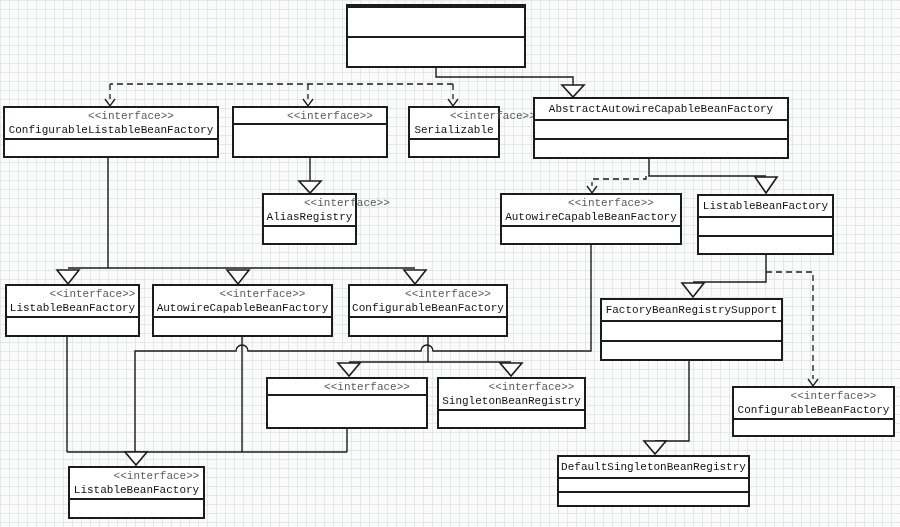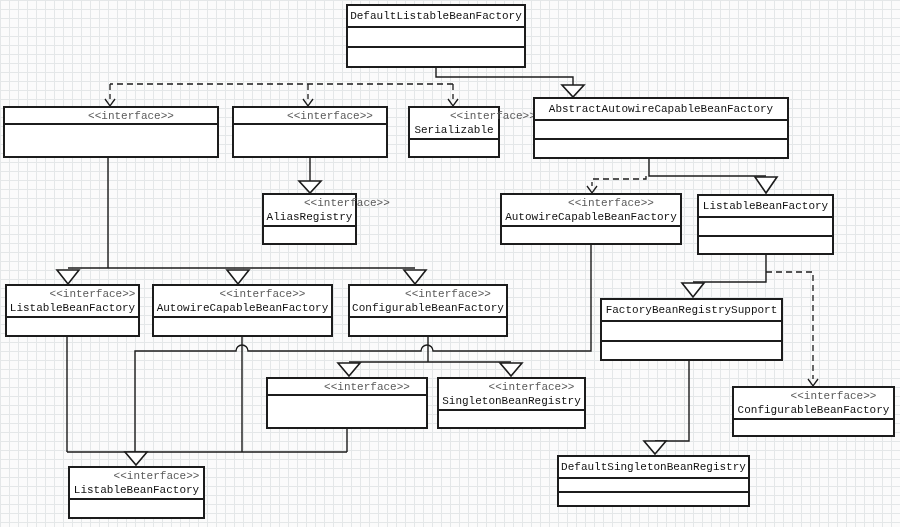--- a/index.html
+++ b/index.html
@@ -76,30 +76,28 @@
     <g stroke="#1c1c1c" fill="none" stroke-width="1.3">
       <path d="M105 99 L110 106 L115 99"></path>
       <path d="M303 99 L308 106 L313 99"></path>
       <path d="M448 99 L453 106 L458 99"></path>
       <path d="M587 186 L592 193 L597 186"></path>
       <path d="M808 379 L813 386 L818 379"></path>
     </g>
   </svg>
 
   <div class="uml-box cls" style="left:346px;top:4px;width:180px;height:64px">
-    <div class="hdr">
-        <div class="cname">DefaultListableBeanFactory</div>
-      </div>
     <div class="comp"></div>
     <div class="comp"></div>
   </div>
 
   <div class="uml-box iface" style="left:3px;top:106px;width:216px;height:52px">
     <div class="hdr">
       <div class="stereo">&lt;&lt;interface&gt;&gt;</div>
+      <div class="cname">ConfigurableListableBeanFactory</div>
     </div>
     <div class="comp"></div>
   </div>
 
   <div class="uml-box iface" style="left:232px;top:106px;width:156px;height:52px">
     <div class="hdr">
       <div class="stereo">&lt;&lt;interface&gt;&gt;</div>
     </div>
     <div class="comp"></div>
   </div>

